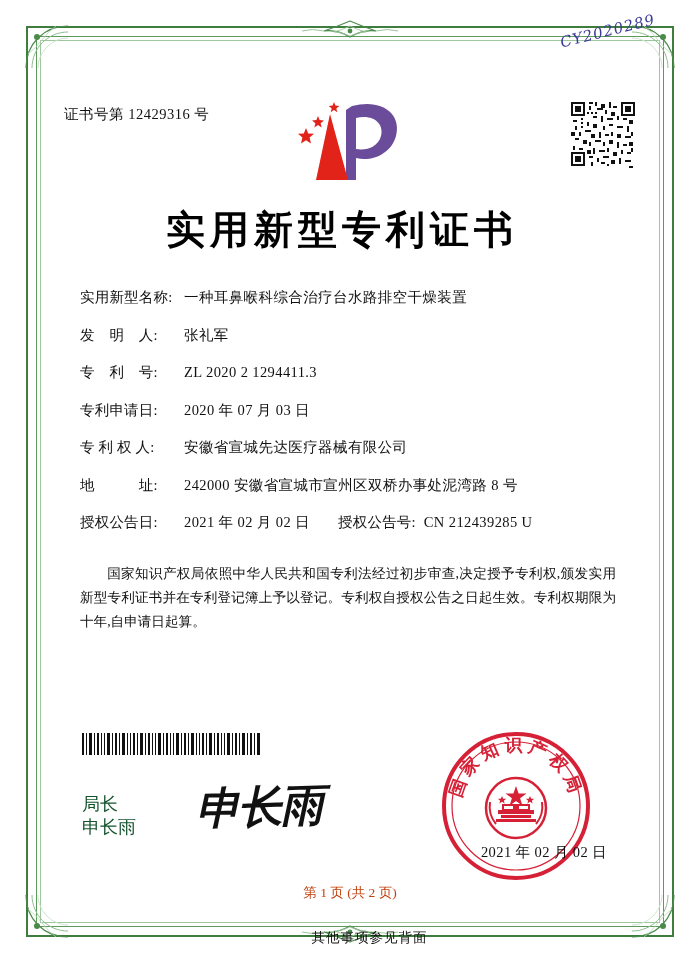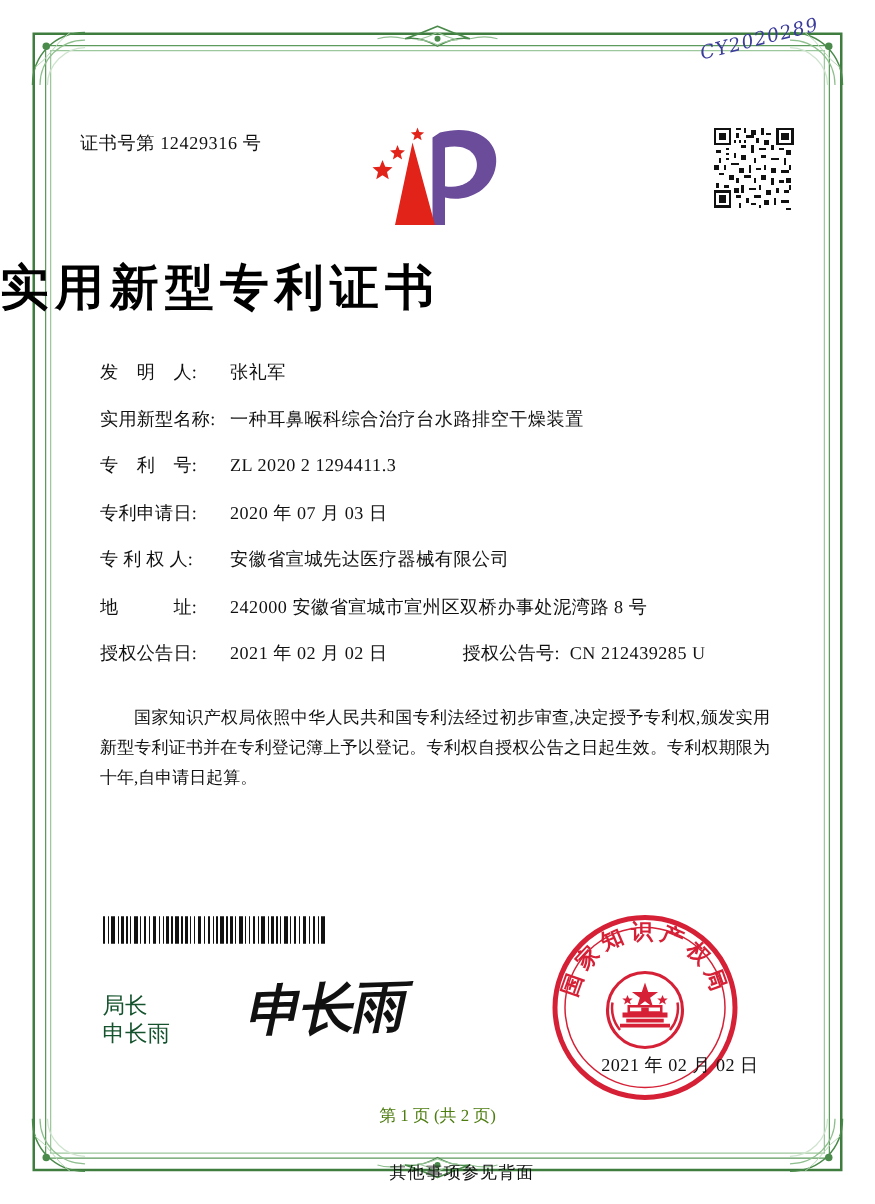--- a/index.html
+++ b/index.html
@@ -117,20 +117,21 @@
     height: 68px;
   }
   .qr canvas, .qr svg { display: block; }
 
   
   .title {
     position: absolute;
     left: 0;
     right: 16px;
     top: 203px;
+    text-align: center;
     font-family: Liberation Mono, monospace;
     font-size: 39px;
     font-weight: bold;
     letter-spacing: 5px;
     color: #000;
   }
 
   
   .fields {
     position: absolute;
@@ -150,21 +151,21 @@
     width: 104px;
     flex: 0 0 104px;
     letter-spacing: 0.2px;
   }
   .field-value {
     flex: 1 1 auto;
     letter-spacing: 0.4px;
   }
   .field-row.dual .field-value { flex: 0 0 auto; }
   .secondary-label {
-    margin-left: 60px;
+    margin-left: 28px;
     letter-spacing: 0.2px;
   }
   .secondary-value {
     margin-left: 8px;
     letter-spacing: 0.4px;
   }
 
   
   .paras {
     position: absolute;
@@ -229,21 +230,21 @@
     letter-spacing: 0.4px;
   }
 
   
   .page-no {
     position: absolute;
     left: 0; right: 0;
     top: 884px;
     text-align: center;
     font-size: 13.5px;
-    color: #4d7c0f;
+    color: #c2410c;
   }
   .foot-note {
     position: absolute;
     left: 0; right: 0;
     top: 929px;
     text-align: center;
     font-size: 13.5px;
     color: #111;
     letter-spacing: 1px;
     padding-left: 39px;
@@ -422,27 +423,27 @@
           <rect x="30" y="33" width="2" height="1"></rect>
       </g>
     </svg>
   </div>
 
   <div class="title">实用新型专利证书</div>
 
   <div class="fields">
 
     <div class="field-row">
+      <span class="field-label">实用新型名称:</span>
+      <span class="field-value">一种耳鼻喉科综合治疗台水路排空干燥装置</span>
+    </div>
+
+    <div class="field-row">
       <span class="field-label">发　明　人:</span>
       <span class="field-value">张礼军</span>
-    </div>
-
-    <div class="field-row">
-      <span class="field-label">实用新型名称:</span>
-      <span class="field-value">一种耳鼻喉科综合治疗台水路排空干燥装置</span>
     </div>
 
     <div class="field-row">
       <span class="field-label">专　利　号:</span>
       <span class="field-value">ZL 2020 2 1294411.3</span>
     </div>
 
     <div class="field-row">
       <span class="field-label">专利申请日:</span>
       <span class="field-value">2020 年 07 月 03 日</span>

